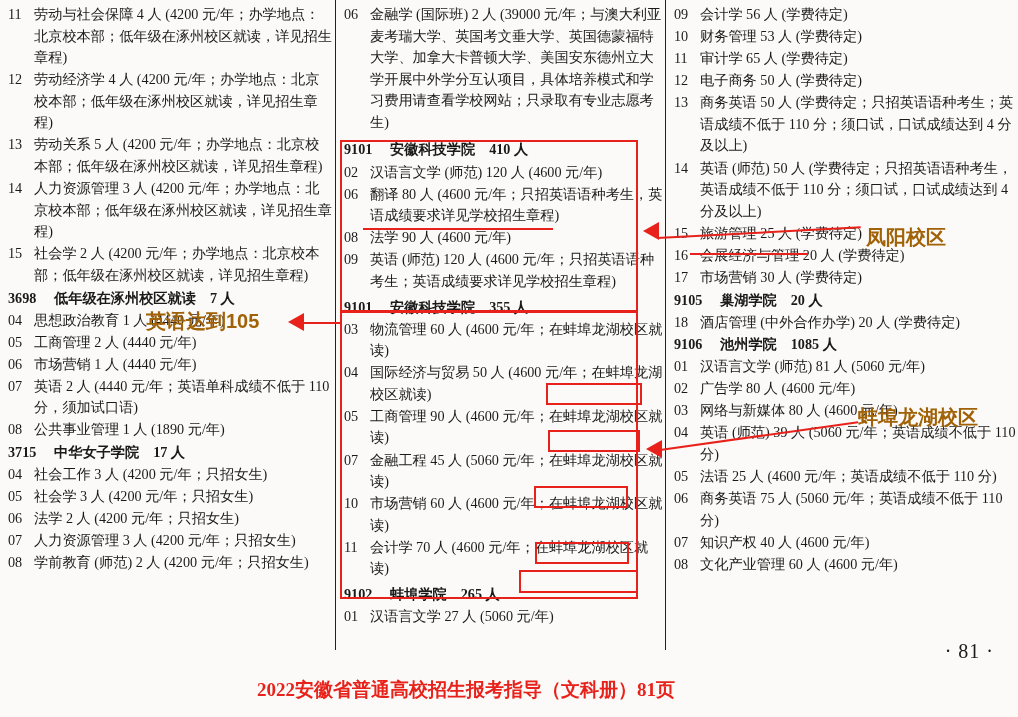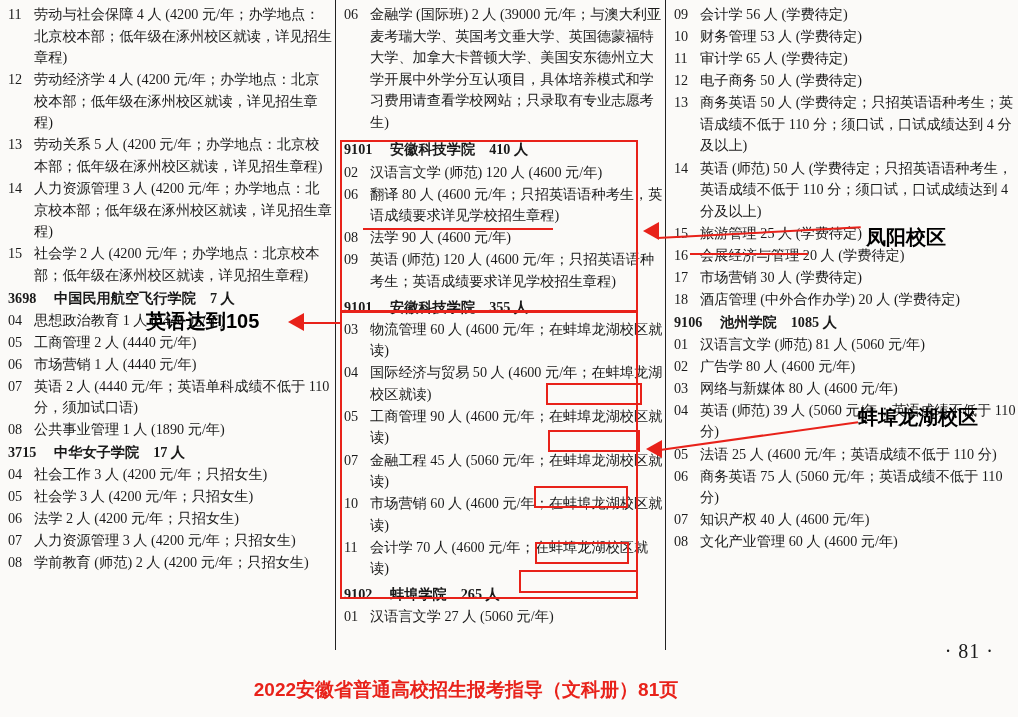--- a/index.html
+++ b/index.html
@@ -65,41 +65,41 @@
   }
   .redline {
     position: absolute;
     background: #e8221a;
     height: 2.2px;
     transform-origin: left center;
     pointer-events: none;
   }
   .redtext {
     position: absolute;
-    color: #000000;
+    color: #a16207;
     font-weight: bold;
     font-size: 20px;
     font-family: "Liberation Sans", sans-serif;
     white-space: nowrap;
     pointer-events: none;
   }
   .arrowhead {
     position: absolute;
     width: 0; height: 0;
     pointer-events: none;
   }
   .footer {
     position: absolute;
     left: 0; bottom: 14px;
     width: 932px;
     text-align: center;
     color: #e8221a;
     font-weight: bold;
     font-size: 19px;
-    font-family: Liberation Sans, sans-serif;
+    font-family: Liberation Serif, serif;
   }
   .pagenum {
     position: absolute;
     right: 24px; bottom: 54px;
     font-size: 20px;
     letter-spacing: 1px;
   }
 </style>
 </head>
 <body>
@@ -125,21 +125,21 @@
         <span class="num">14</span>
         <span class="txt">人力资源管理 3 人 (4200 元/年；办学地点：北京校本部；低年级在涿州校区就读，详见招生章程)</span>
       </div>
       <div class="entry">
         <span class="num">15</span>
         <span class="txt">社会学 2 人 (4200 元/年；办学地点：北京校本部；低年级在涿州校区就读，详见招生章程)</span>
       </div>
 
       <div class="school">
         <span class="num">3698</span>
-        <span class="sname">中国民用航空飞行学院</span>
+        <span class="sname">低年级在涿州校区就读</span>
         <span class="scount">7 人</span>
       </div>
 
       <div class="entry">
         <span class="num">04</span>
         <span class="txt">思想政治教育 1 人 (4440 元/年)</span>
       </div>
       <div class="entry">
         <span class="num">05</span>
         <span class="txt">工商管理 2 人 (4440 元/年)</span>
@@ -288,20 +288,25 @@
       </div>
       <div class="entry">
         <span class="num">16</span>
         <span class="txt">会展经济与管理 20 人 (学费待定)</span>
       </div>
       <div class="entry">
         <span class="num">17</span>
         <span class="txt">市场营销 30 人 (学费待定)</span>
       </div>
 
+      <div class="school">
+        <span class="num">9105</span>
+        <span class="sname">巢湖学院</span>
+        <span class="scount">20 人</span>
+      </div>
 
       <div class="entry">
         <span class="num">18</span>
         <span class="txt">酒店管理 (中外合作办学) 20 人 (学费待定)</span>
       </div>
 
       <div class="school">
         <span class="num">9106</span>
         <span class="sname">池州学院</span>
         <span class="scount">1085 人</span>

